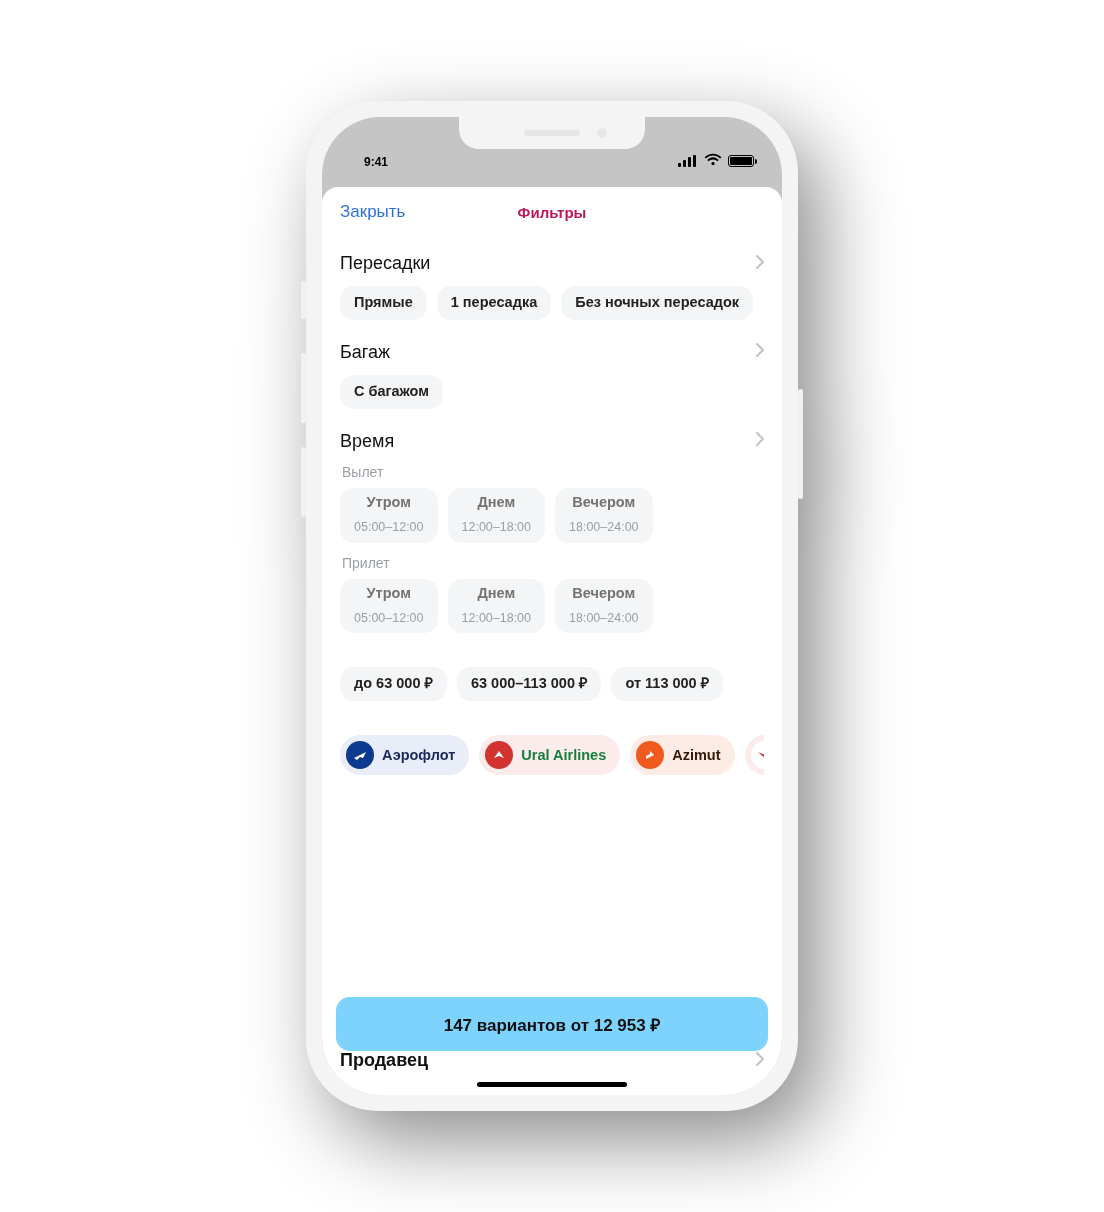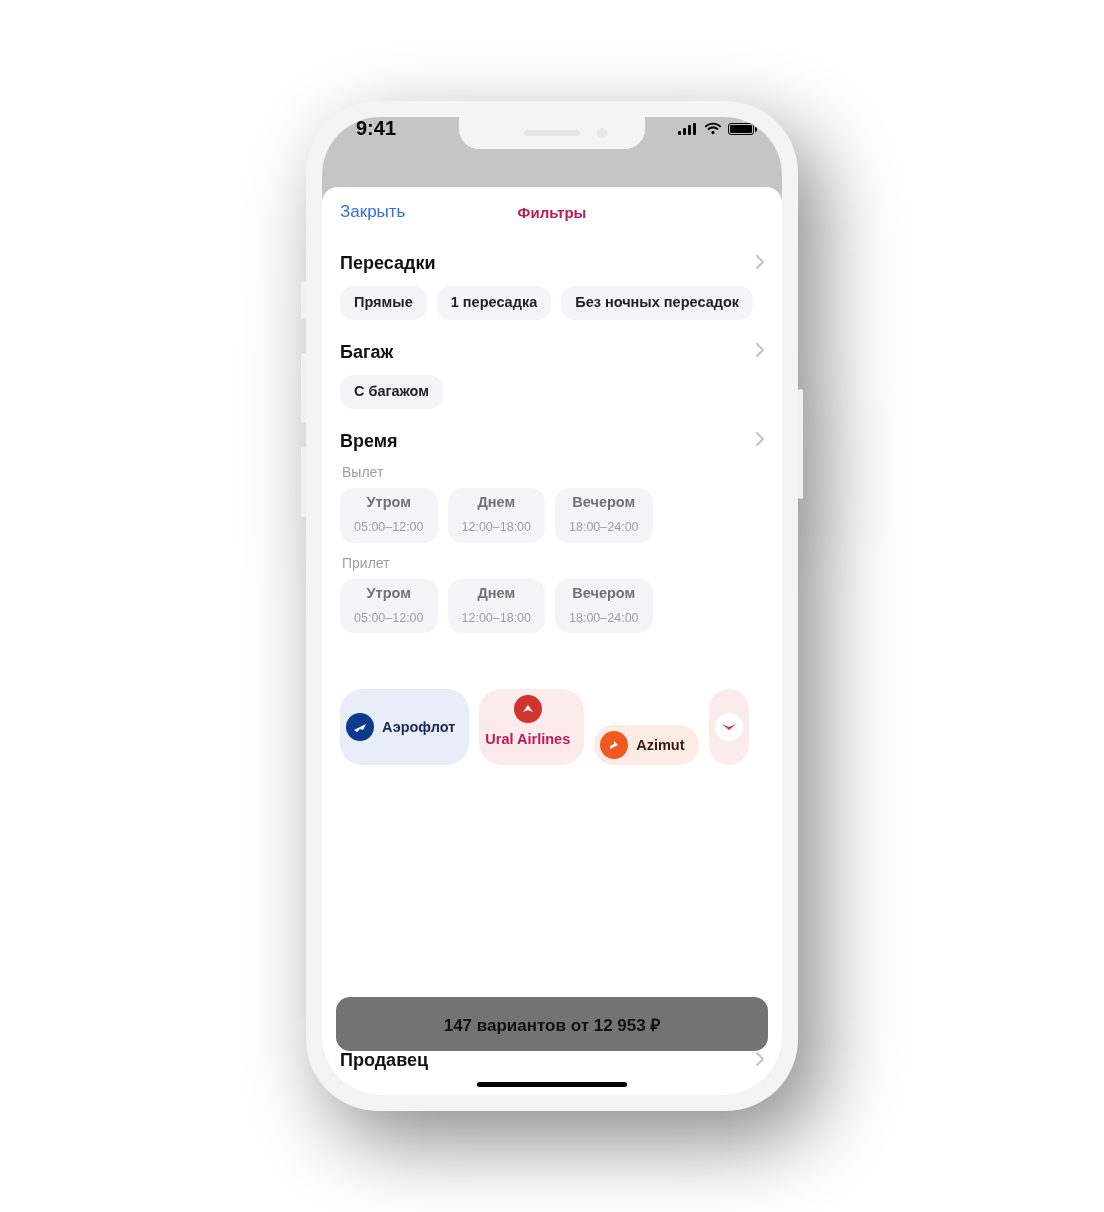--- a/index.html
+++ b/index.html
@@ -50,24 +50,24 @@
   .speaker { width: 56px; height: 6px; background: #e6e6e6; border-radius: 3px; }
   .cam { width: 10px; height: 10px; background: #e8e8e8; border-radius: 50%; position: absolute; right: 38px; top: 11px; }
 
   
   .backdrop {
     position: absolute; inset: 0;
     background: #c5c5c5;
   }
   
   .status {
-    position: absolute; top: 0; left: 0; right: 0; height: 52px;
-    display: flex; align-items: flex-start; justify-content: space-between;
+    position: absolute; top: 0; left: 8px; right: 0; height: 52px;
+    display: flex; align-items: flex-end; justify-content: space-between;
     padding: 0 28px 0 34px;
-    font-size: 20px; font-weight: 600; color: #000;
+    font-size: 12px; font-weight: 600; color: #000;
   }
   .status .right { display: flex; align-items: center; gap: 6px; }
   .icon-signal, .icon-wifi, .icon-batt { display: inline-block; }
   .icon-signal { width: 20px; height: 12px; position: relative; }
   .icon-signal i { position: absolute; bottom: 0; width: 3px; background:#000; border-radius:1px; }
   .icon-signal i:nth-child(1){ left:0; height:4px;}
   .icon-signal i:nth-child(2){ left:5px; height:7px;}
   .icon-signal i:nth-child(3){ left:10px; height:10px;}
   .icon-signal i:nth-child(4){ left:15px; height:12px;}
   .icon-batt { width: 26px; height: 12px; border:1.5px solid #000; border-radius:3px; position:relative;}
@@ -107,21 +107,21 @@
   .scroll {
     position:absolute; inset:0; overflow:hidden;
     padding: 0 0 0 0;
   }
 
   .section { padding: 16px 18px 6px 18px; }
   .section-row {
     display: flex; align-items: center; justify-content: space-between;
     cursor: pointer;
   }
-  .section-title { font-size: 18px; font-weight: 700; color:#111; }
+  .section-title { font-size: 18px; font-weight: 400; color:#111; }
   .chev { color:#c0c3c8; }
   .chev svg{ width:8px; height:14px; }
 
   .sublabel { font-size: 14px; color:#9a9ea5; margin: 12px 0 8px 2px; }
 
   .chips { display: flex; flex-wrap: wrap; gap: 10px; margin-top: 12px; }
   .chip {
     background: #f4f5f6; border-radius: 14px;
     padding: 9px 14px; font-size: 14.5px; font-weight: 600; color:#222;
     cursor: pointer; line-height: 1.1;
@@ -137,33 +137,33 @@
     font-size: 14.5px; font-weight:600; cursor:pointer;
     white-space: nowrap;
   }
   .air .dot {
     width:28px; height:28px; border-radius:50%;
     display:flex; align-items:center; justify-content:center;
     color:#fff; flex-shrink:0;
   }
   .air.blue  { background:#e9edf7; color:#1a2b5a; }
   .air.blue .dot{ background:#0b3a8f; }
-  .air.red1  { background:#fbeceb; color:#be185d;flex-direction:column; }
+  .air.red1  { background:#fbeceb; color:#15803d; }
   .air.red1 .dot{ background:#d1332e; }
-  .air.red2  { background:#fdece6; color:#3a1a08;margin-top:36px; }
+  .air.red2  { background:#fdece6; color:#3a1a08; }
   .air.red2 .dot{ background:#f05a1f; }
   .air.cut   { background:#fbeceb; padding:6px; }
   .air.cut .dot{ background:#fff; }
 
   .cta-wrap {
     position:absolute; left:0; right:0; bottom:44px;
     padding: 0 14px;
   }
   .cta {
-    background:#737373; color:#111; font-size:17px; font-weight:600;
+    background:#7dd3fc; color:#111; font-size:17px; font-weight:600;
     border-radius:14px; height:54px;
     display:flex; align-items:center; justify-content:center;
     cursor:pointer;
   }
   .seller-row {
     position:absolute; left:18px; right:18px; bottom:24px;
     display:flex; align-items:center; justify-content:space-between;
     font-size:18px; font-weight:600; color:#111;
   }
 
@@ -280,20 +280,25 @@
                   <div class="t2">12:00–18:00</div>
                 </span>
                 <span class="chip time">
                   <div class="t1">Вечером</div>
                   <div class="t2">18:00–24:00</div>
                 </span>
               </div>
             </div>
 
             <div class="section">
+              <div class="chips">
+                <span class="chip">до 63 000 ₽</span>
+                <span class="chip">63 000–113 000 ₽</span>
+                <span class="chip">от 113 000 ₽</span>
+              </div>
             </div>
 
             <div class="section">
               <div class="airlines">
                 <span class="air blue">
                   <span class="dot">
                     <svg width="16" height="16" viewBox="0 0 16 16">
                         <path d="M2 11l12-6-3 6-3-1-3 3z" fill="#fff"></path>
                       </svg>
                   </span>

